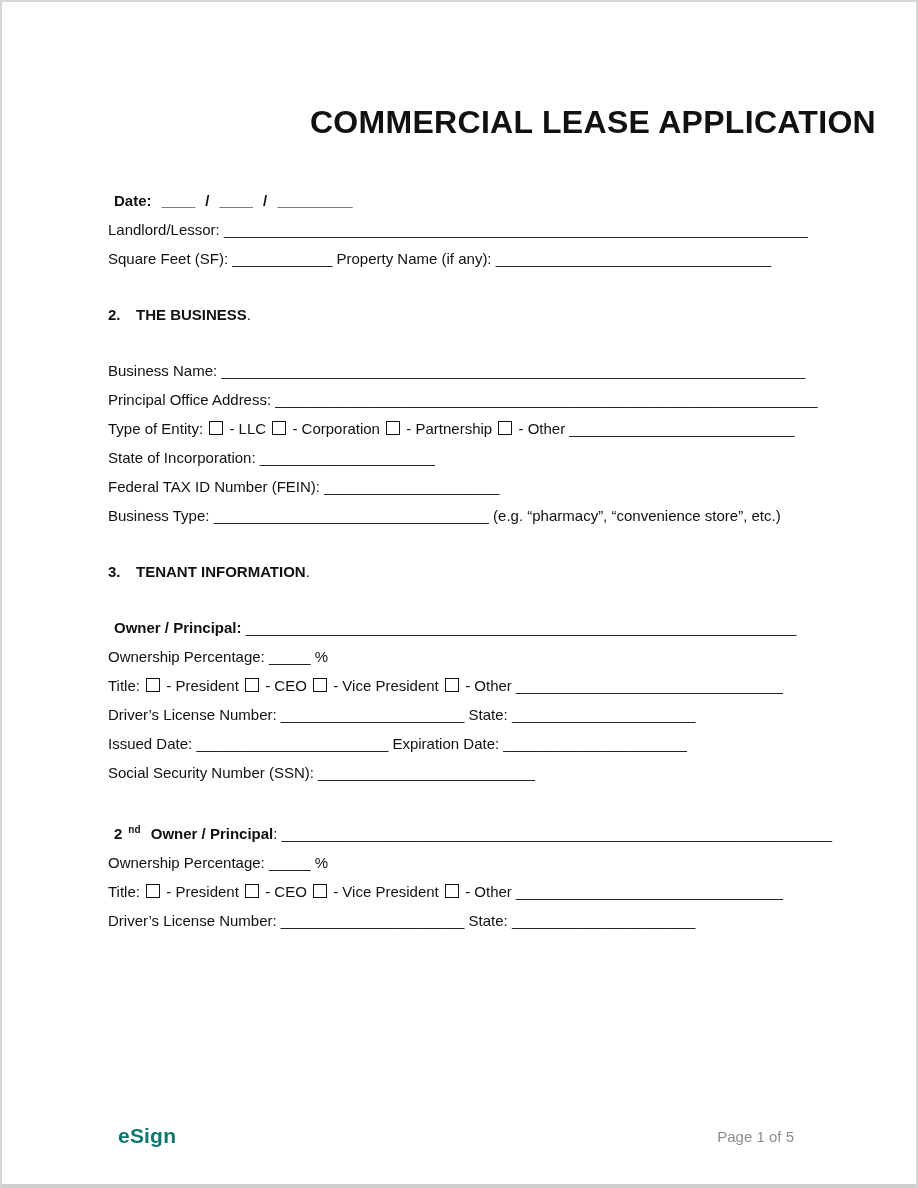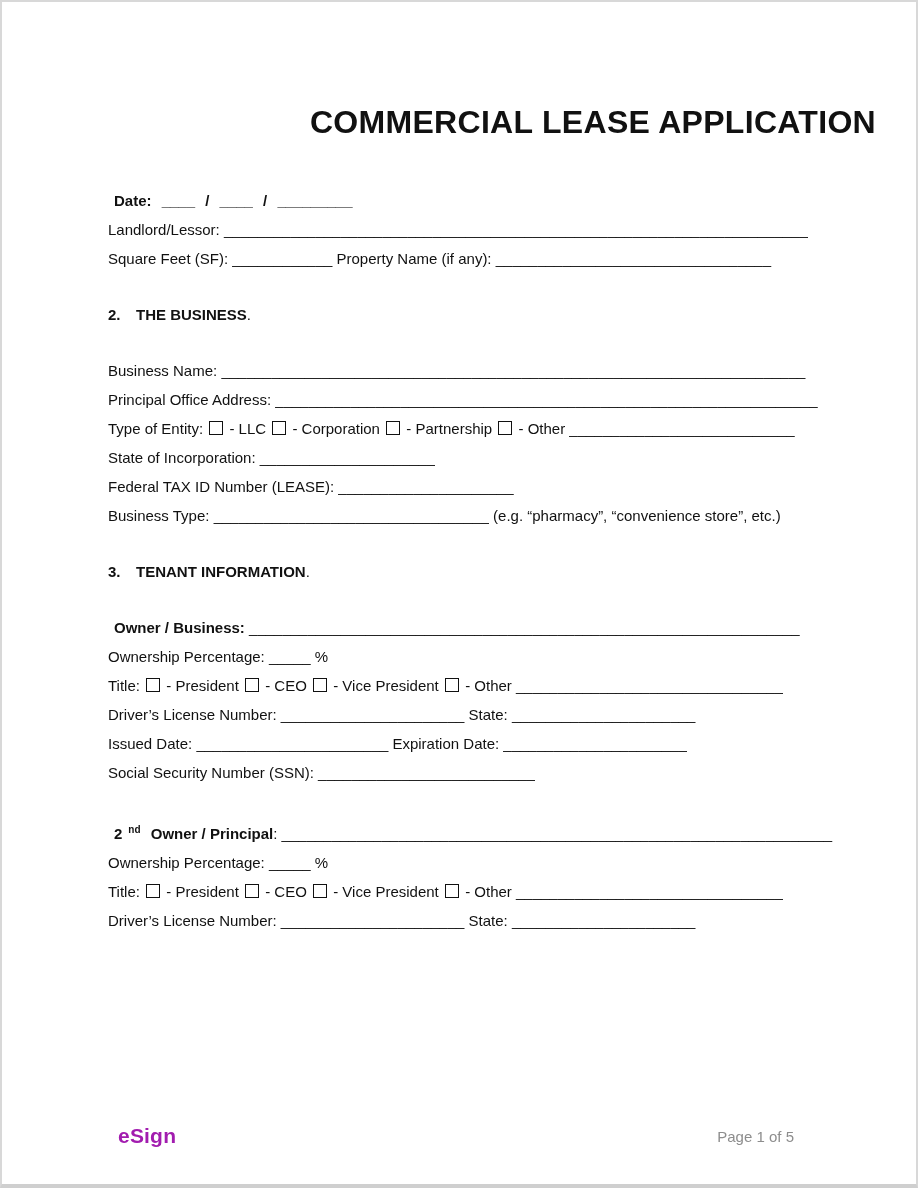--- a/index.html
+++ b/index.html
@@ -45,42 +45,42 @@
   }
   .blank{letter-spacing:0;}
   .footer{
     position:absolute;
     left:0;right:0;bottom:36px;
     display:flex;
     justify-content:space-between;
     align-items:center;
     padding:0 122px 0 116px;
   }
-  .brand{color:#a21caf;font-size:21px;font-weight:bold;letter-spacing:.2px;}
+  .brand{color:#0f766e;font-size:21px;font-weight:bold;letter-spacing:.2px;}
   .pagenum{color:#8d8d8d;font-size:15px;}
 </style>
 </head>
 <body>
 
 <div class="page">
   <div class="content">
     <h1 class="title">COMMERCIAL LEASE APPLICATION</h1>
     <div id="form-body">
         <div class="row date"><span class="bold">Date: </span><span class="blank bold">____</span><span class="bold"> / </span><span class="blank bold">____</span><span class="bold"> / </span><span class="blank bold">_________</span></div>
         <div class="row field"><span class="">Landlord/Lessor: </span><span class="blank">______________________________________________________________________</span></div>
         <div class="row field"><span class="">Square Feet (SF): </span><span class="blank">____________</span><span class=""> Property Name (if any): </span><span class="blank">_________________________________</span></div>
         <div class="row heading"><span class="num">2.</span><span>THE BUSINESS</span><span class="period">.</span></div>
         <div class="row field"><span class="">Business Name: </span><span class="blank">______________________________________________________________________</span></div>
         <div class="row field"><span class="">Principal Office Address: </span><span class="blank">_________________________________________________________________</span></div>
         <div class="row field"><span class="">Type of Entity: </span><span class="checkbox"></span><span class=""> - LLC </span><span class="checkbox"></span><span class=""> - Corporation </span><span class="checkbox"></span><span class=""> - Partnership </span><span class="checkbox"></span><span class=""> - Other </span><span class="blank">___________________________</span></div>
         <div class="row field"><span class="">State of Incorporation: </span><span class="blank">_____________________</span></div>
-        <div class="row field"><span class="">Federal TAX ID Number (LEASE): </span><span class="blank">_____________________</span></div>
+        <div class="row field"><span class="">Federal TAX ID Number (FEIN): </span><span class="blank">_____________________</span></div>
         <div class="row field"><span class="">Business Type: </span><span class="blank">_________________________________</span><span class=""> (e.g. “pharmacy”, “convenience store”, etc.)</span></div>
         <div class="row heading"><span class="num">3.</span><span>TENANT INFORMATION</span><span class="period">.</span></div>
-        <div class="row field"><span class="bold">Owner / Business: </span><span class="blank">__________________________________________________________________</span></div>
+        <div class="row field"><span class="bold">Owner / Principal: </span><span class="blank">__________________________________________________________________</span></div>
         <div class="row field"><span class="">Ownership Percentage: </span><span class="blank">_____</span><span class=""> %</span></div>
         <div class="row field"><span class="">Title: </span><span class="checkbox"></span><span class=""> - President </span><span class="checkbox"></span><span class=""> - CEO </span><span class="checkbox"></span><span class=""> - Vice President </span><span class="checkbox"></span><span class=""> - Other </span><span class="blank">________________________________</span></div>
         <div class="row field"><span class="">Driver’s License Number: </span><span class="blank">______________________</span><span class=""> State: </span><span class="blank">______________________</span></div>
         <div class="row field"><span class="">Issued Date: </span><span class="blank">_______________________</span><span class=""> Expiration Date: </span><span class="blank">______________________</span></div>
         <div class="row field"><span class="">Social Security Number (SSN): </span><span class="blank">__________________________</span></div>
         <div class="row field group-start"><span class="bold">2</span><span class="bold sup">nd</span><span class="bold"> Owner / Principal</span><span class="">: </span><span class="blank">__________________________________________________________________</span></div>
         <div class="row field"><span class="">Ownership Percentage: </span><span class="blank">_____</span><span class=""> %</span></div>
         <div class="row field"><span class="">Title: </span><span class="checkbox"></span><span class=""> - President </span><span class="checkbox"></span><span class=""> - CEO </span><span class="checkbox"></span><span class=""> - Vice President </span><span class="checkbox"></span><span class=""> - Other </span><span class="blank">________________________________</span></div>
         <div class="row field"><span class="">Driver’s License Number: </span><span class="blank">______________________</span><span class=""> State: </span><span class="blank">______________________</span></div>
       </div>

